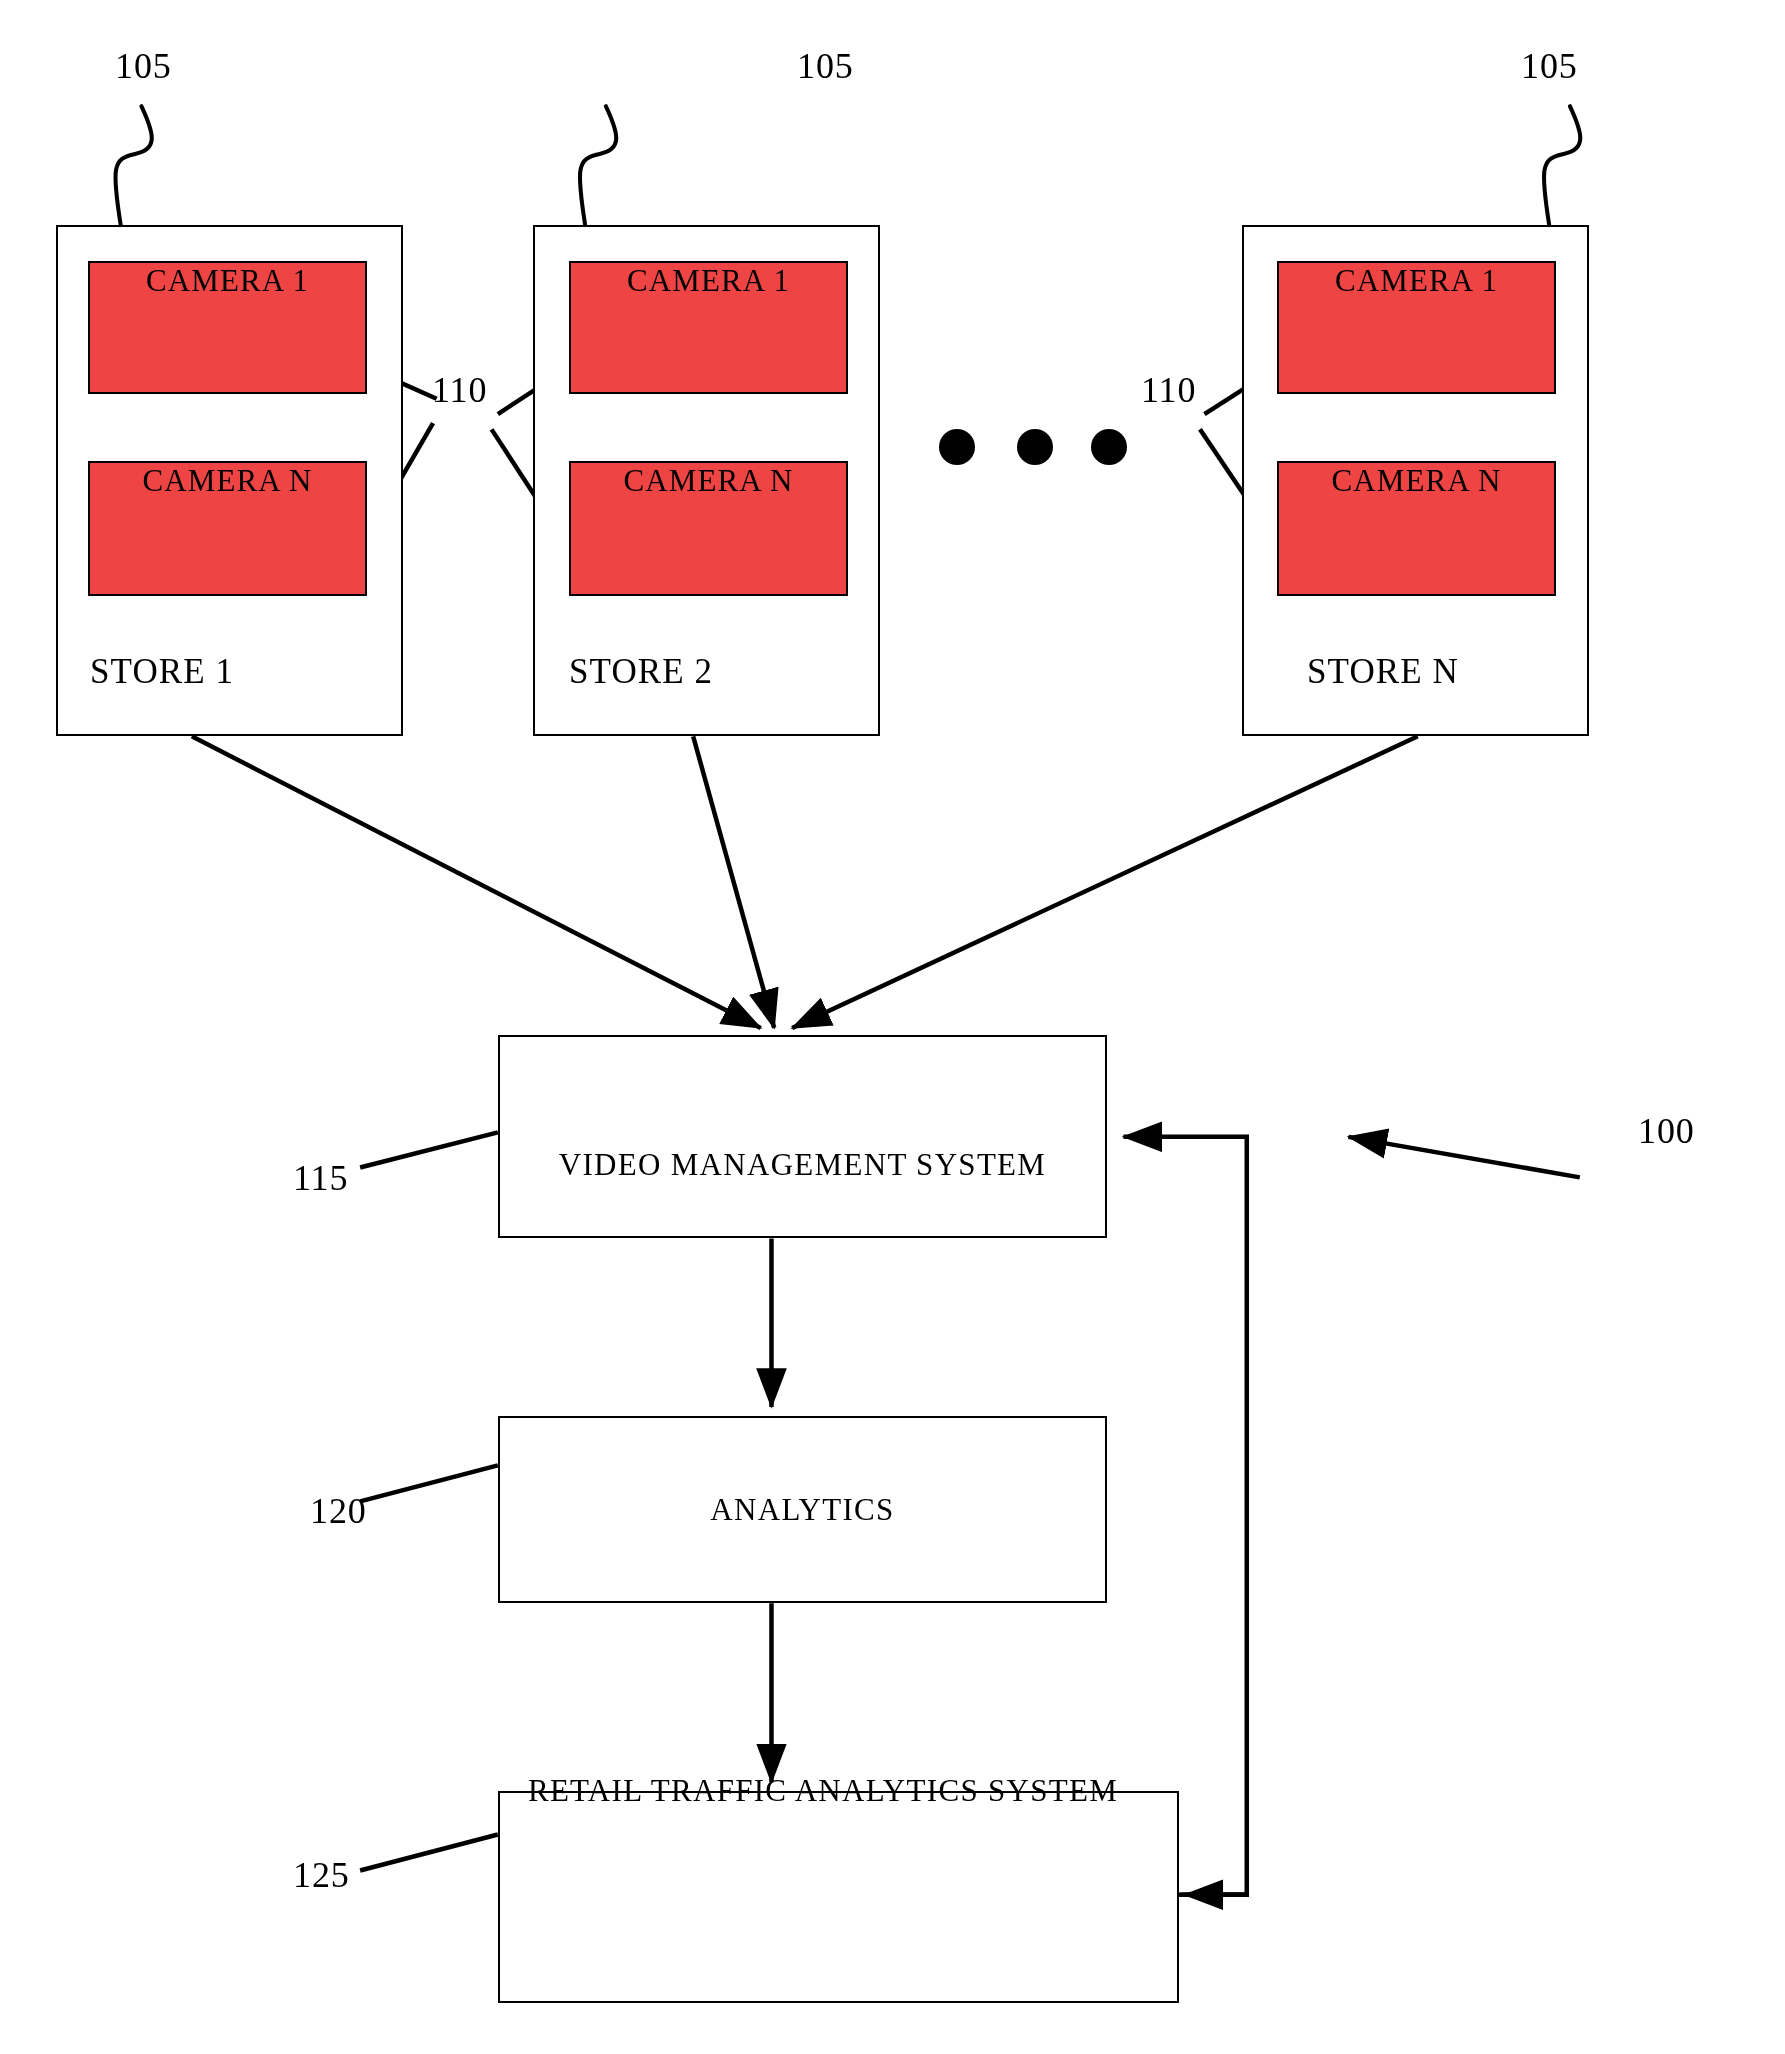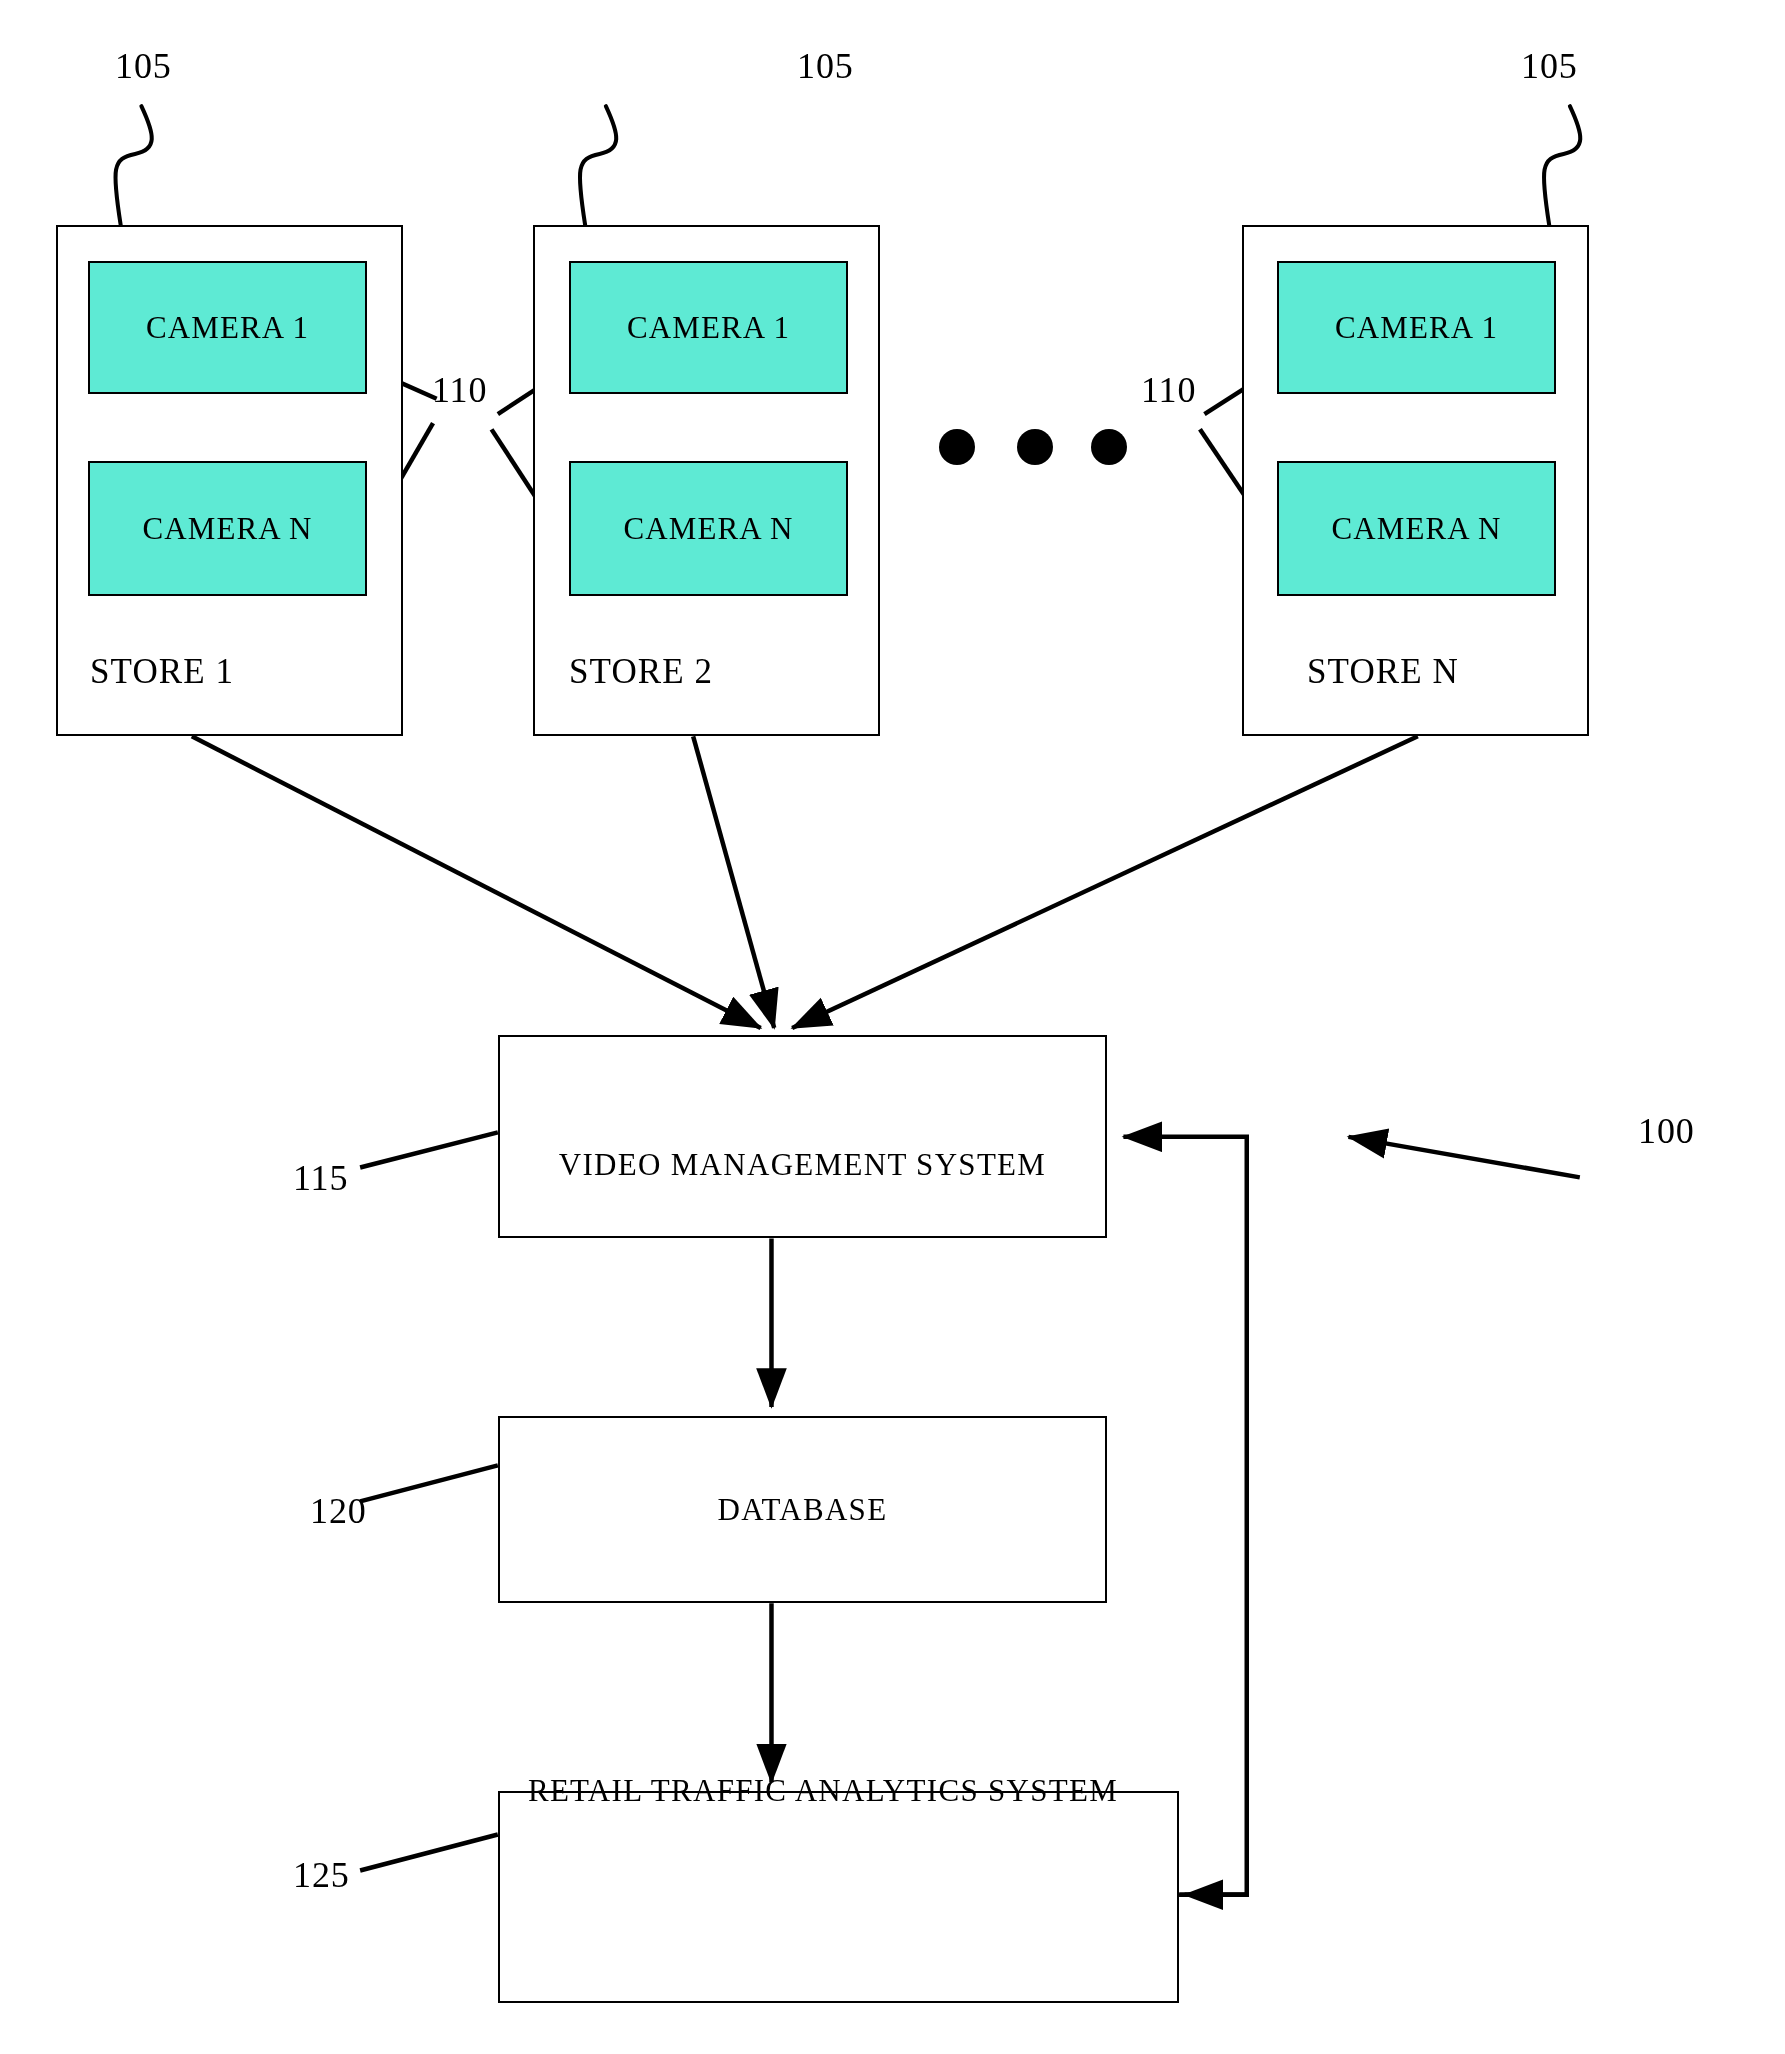--- a/index.html
+++ b/index.html
@@ -2,22 +2,22 @@
 <html style="font-size:14.4px"><head>
 <meta charset="utf-8">
 <style>
   html,body{margin:0;padding:0;background:#ffffff;}
   body{width:1786px;height:2055px;position:relative;overflow:hidden;
        font-family:"Liberation Serif","DejaVu Serif",serif;color:#000;}
   #stage{position:absolute;inset:0;width:1786px;height:2055px;}
   svg#wires{position:absolute;left:0;top:0;width:1786px;height:2055px;overflow:visible;}
 
   .box{position:absolute;border:2.7px solid #000;background:#fff;box-sizing:border-box;}
-  .inner-box{position:absolute;border:2.7px solid #000;background:#5eead4;box-sizing:border-box;
-             display:flex;align-items:center;justify-content:center;}
+  .inner-box{position:absolute;border:2.7px solid #000;background:#ef4444;box-sizing:border-box;
+             display:flex;justify-content:center;}
   .boxlabel{position:absolute;display:flex;align-items:center;justify-content:center;
             white-space:nowrap;letter-spacing:0.5px;}
   .ref{position:absolute;white-space:nowrap;font-size:36px;letter-spacing:0.9px;}
   .camtxt{font-size:31px;letter-spacing:1.1px;}
   .storetxt{font-size:35px;letter-spacing:1.1px;}
   .systxt{font-size:31px;letter-spacing:1.3px;}
   .dot{position:absolute;width:36px;height:36px;border-radius:50%;background:#000;}
 </style>
 </head>
 <body>
@@ -153,21 +153,21 @@
   </div>
   <div class="ref" style="left:293px;top:1157px;">
     <span>115</span></div>
   <svg style="position:absolute;left:0;top:0;width:1786px;height:2055px;overflow:visible;pointer-events:none;" viewBox="0 0 1984 2283" width="1786" height="2055">
     <line x1="400" y1="1297" x2="553" y2="1258" stroke="#000" stroke-width="5"></line>
   </svg>
 
   <div class="box" style="left:498px;top:1416px;width:609px;height:187px;">
   </div>
   <div class="boxlabel systxt" style="left:498px;top:1416px;width:609px;height:187px;">
-    <span>DATABASE</span>
+    <span>ANALYTICS</span>
   </div>
   <div class="ref" style="left:293px;top:1490px;margin-left:17px;">
     <span>120</span></div>
   <svg style="position:absolute;left:0;top:0;width:1786px;height:2055px;overflow:visible;pointer-events:none;" viewBox="0 0 1984 2283" width="1786" height="2055">
     <line x1="400" y1="1668" x2="553" y2="1628" stroke="#000" stroke-width="5"></line>
   </svg>
 
   <div class="box" style="left:498px;top:1791px;width:681px;height:212px;">
   </div>
   <div class="boxlabel systxt" style="left:498px;top:1685px;width:650px;height:212px;">

